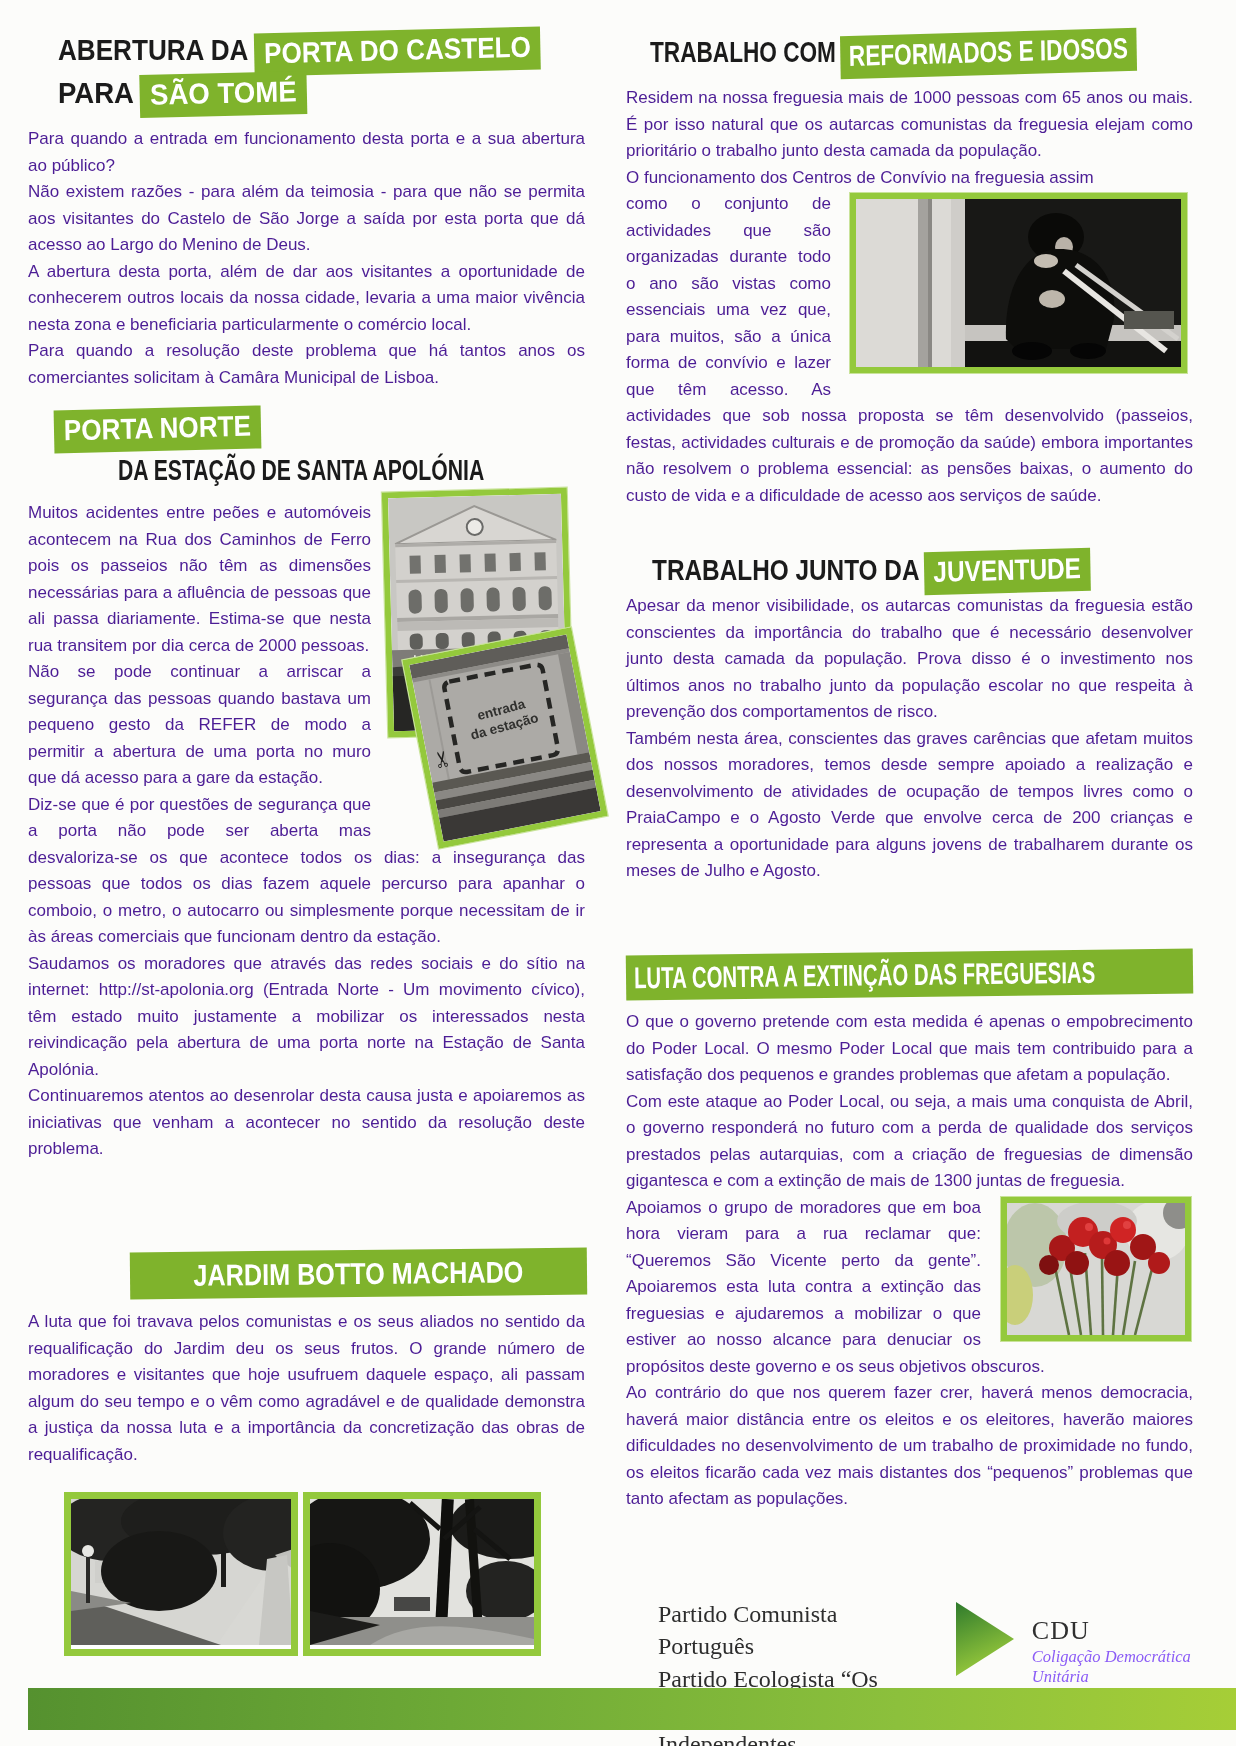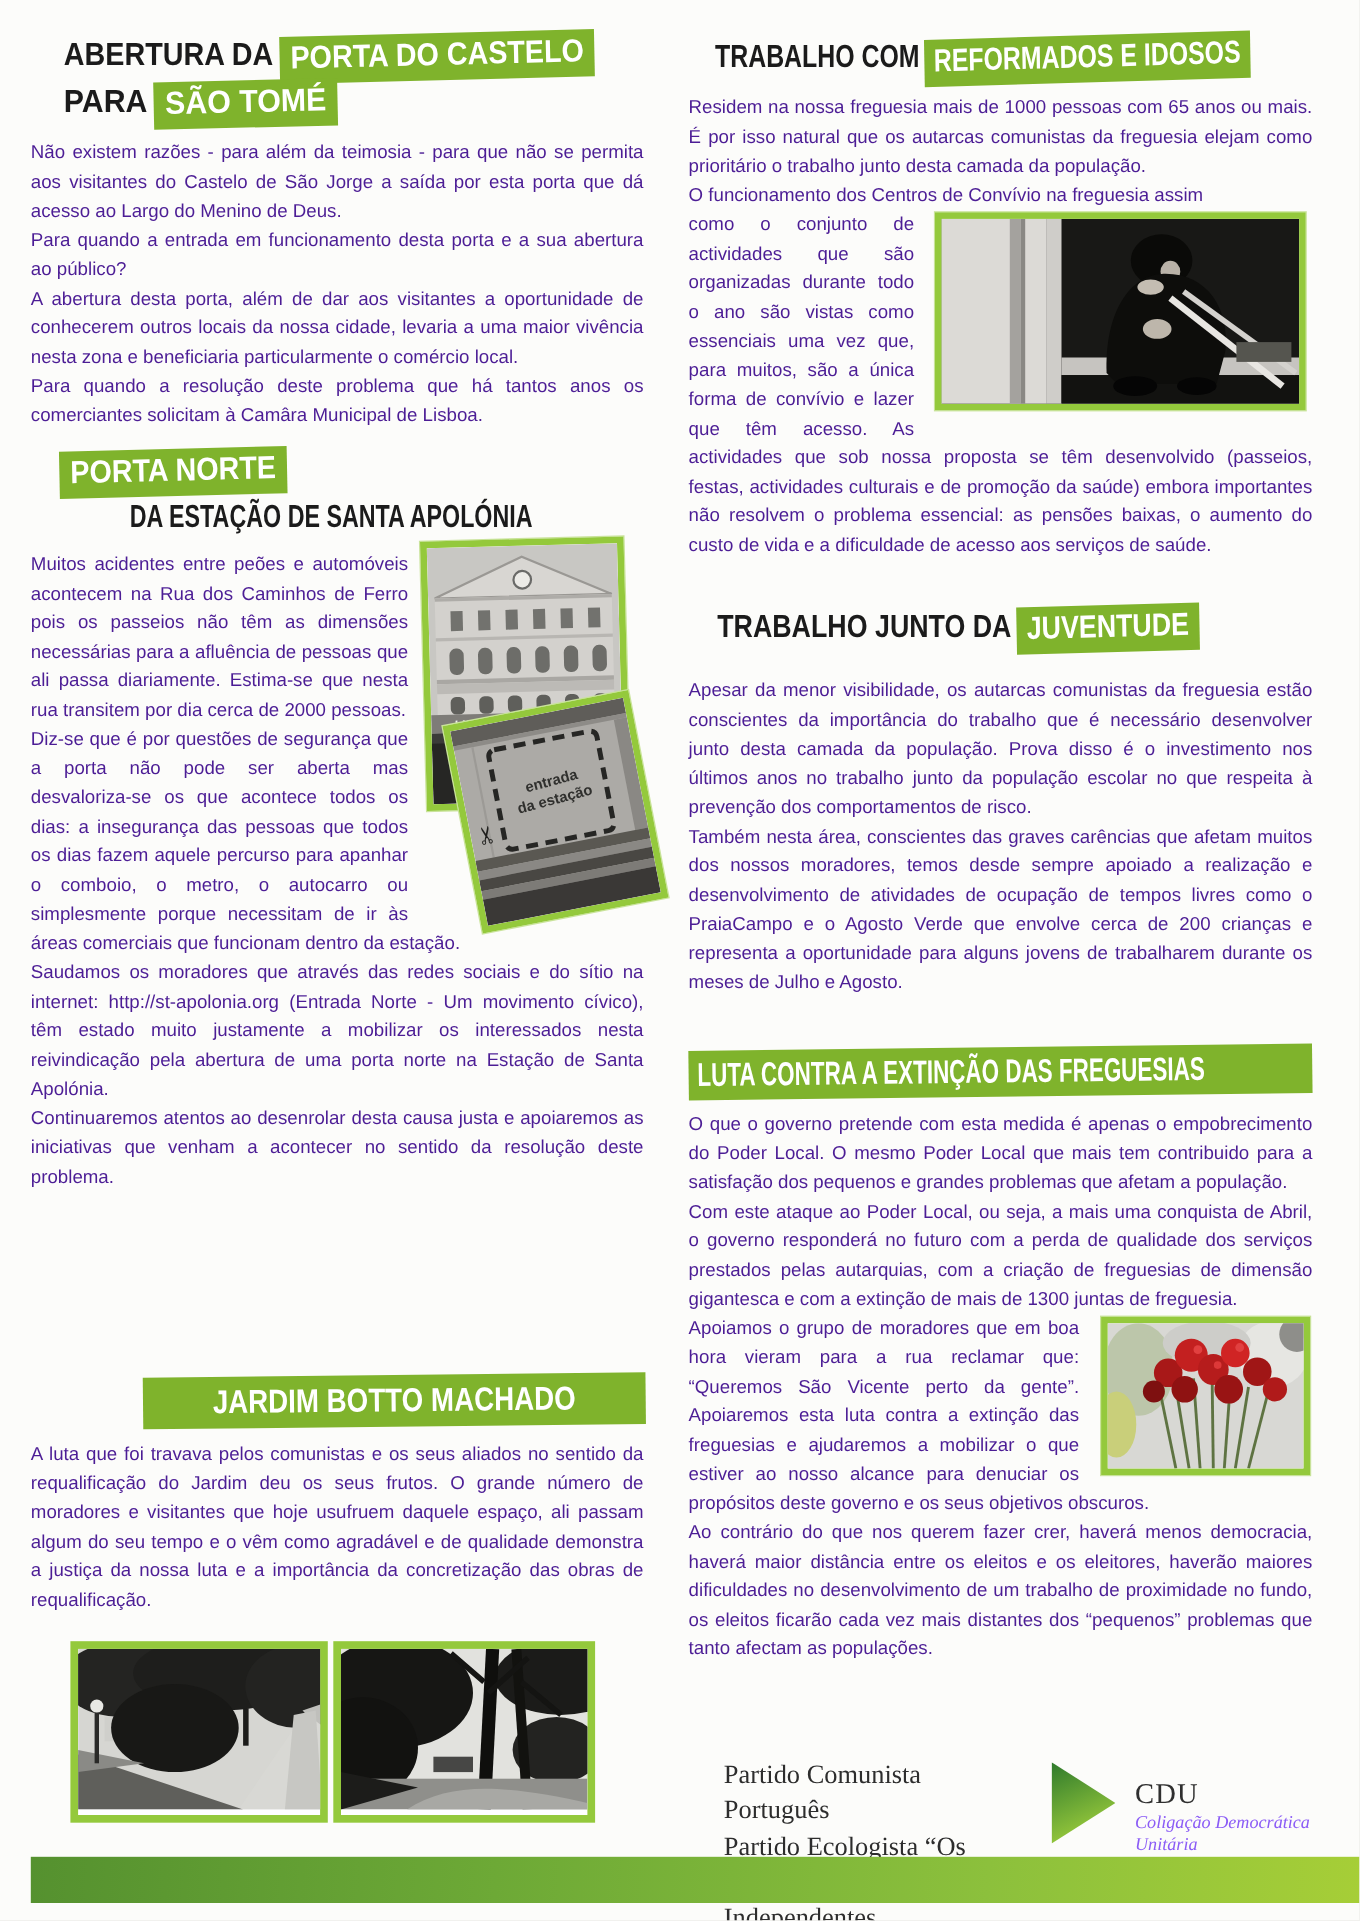--- a/index.html
+++ b/index.html
@@ -60,22 +60,22 @@
 <body>
 
 <div class="page">
 
   <section class="sec sec-castelo">
     <div style="margin-left:30px;">
       <div class="hline"><span class="squeeze sq90"><span>ABERTURA DA</span><span class="hl">PORTA DO CASTELO</span></span></div>
       <div class="hline"><span class="squeeze sq95"><span>PARA</span><span class="hl">SÃO TOMÉ</span></span></div>
     </div>
     <div class="flow mt10">
+      <p>Para quando a entrada em funcionamento desta porta e a sua abertura ao público?</p>
       <p>Não existem razões - para além da teimosia - para que não se permita aos visitantes do Castelo de São Jorge a saída por esta porta que dá acesso ao Largo do Menino de Deus.</p>
-      <p>Para quando a entrada em funcionamento desta porta e a sua abertura ao público?</p>
       <p>A abertura desta porta, além de dar aos visitantes a oportunidade de conhecerem outros locais da nossa cidade, levaria a uma maior vivência nesta zona e beneficiaria particularmente o comércio local.</p>
       <p>Para quando a resolução deste problema que há tantos anos os comerciantes solicitam à Camâra Municipal de Lisboa.</p>
     </div>
   </section>
 
   <section class="sec sec-norte">
     <div class="hline" style="margin-left:26px;"><span class="squeeze sq90"><span class="hl hl-solo">PORTA NORTE</span></span></div>
     <div class="hline" style="margin-left:90px;text-align:center;"><span class="squeeze sq73">DA ESTAÇÃO DE SANTA APOLÓNIA</span></div>
     <div class="flow mt10">
       <div class="float-station">
@@ -135,20 +135,21 @@
             <text x="82" y="83" text-anchor="middle" transform="rotate(-4 82 83)" font-family="Liberation Sans, sans-serif" font-size="13.5" font-weight="bold" fill="#30302e">da estação</text>
             <rect x="0" y="120" width="160" height="10" fill="#5a5852"></rect>
             <rect x="0" y="130" width="160" height="8" fill="#8a8884"></rect>
             <rect x="0" y="138" width="160" height="10" fill="#494743"></rect>
             <rect x="0" y="148" width="160" height="8" fill="#7d7b77"></rect>
             <rect x="0" y="156" width="160" height="24" fill="#3a3836"></rect>
           </svg>
         </figure>
       </div>
       <p>Muitos acidentes entre peões e automóveis acontecem na Rua dos Caminhos de Ferro pois os passeios não têm as dimensões necessárias para a afluência de pessoas que ali passa diariamente. Estima-se que nesta rua transitem por dia cerca de 2000 pessoas.</p>
+      <p>Não se pode continuar a arriscar a segurança das pessoas quando bastava um pequeno gesto da REFER de modo a permitir a abertura de uma porta no muro que dá acesso para a gare da estação.</p>
       <p>Diz-se que é por questões de segurança que a porta não pode ser aberta mas desvaloriza-se os que acontece todos os dias: a insegurança das pessoas que todos os dias fazem aquele percurso para apanhar o comboio, o metro, o autocarro ou simplesmente porque necessitam de ir às áreas comerciais que funcionam dentro da estação.</p>
       <p>Saudamos os moradores que através das redes sociais e do sítio na internet: http://st-apolonia.org (Entrada Norte - Um movimento cívico), têm estado muito justamente a mobilizar os interessados nesta reivindicação pela abertura de uma porta norte na Estação de Santa Apolónia.</p>
       <p>Continuaremos atentos ao desenrolar desta causa justa e apoiaremos as iniciativas que venham a acontecer no sentido da resolução deste problema.</p>
     </div>
   </section>
 
   <section class="sec sec-jardim">
     <div class="banner banner-jardim"><span class="squeeze">JARDIM BOTTO MACHADO</span></div>
     <div class="flow mt12">
       <p>A luta que foi travava pelos comunistas e os seus aliados no sentido da requalificação do Jardim deu os seus frutos. O grande número de moradores e visitantes que hoje usufruem daquele espaço, ali passam algum do seu tempo e o vêm como agradável e de qualidade demonstra a justiça da nossa luta e a importância da concretização das obras de requalificação.</p>
@@ -219,21 +220,21 @@
             <ellipse cx="232" cy="152" rx="18" ry="8" fill="#050505"></ellipse>
           </svg>
         </figure>
       </div>
       <p>como o conjunto de actividades que são organizadas durante todo o ano são vistas como essenciais uma vez que, para muitos, são a única forma de convívio e lazer que têm acesso. As actividades que sob nossa proposta se têm desenvolvido (passeios, festas, actividades culturais e de promoção da saúde) embora importantes não resolvem o problema essencial: as pensões baixas, o aumento do custo de vida e a dificuldade de acesso aos serviços de saúde.</p>
     </div>
   </section>
 
   <section class="sec-r sec-juventude">
     <div class="hline" style="margin-left:26px;"><span class="squeeze"><span>TRABALHO JUNTO DA</span><span class="hl">JUVENTUDE</span></span></div>
-    <div class="flow" style="margin-top:22px;">
+    <div class="flow" style="">
       <p>Apesar da menor visibilidade, os autarcas comunistas da freguesia estão conscientes da importância do trabalho que é necessário desenvolver junto desta camada da população. Prova disso é o investimento nos últimos anos no trabalho junto da população escolar no que respeita à prevenção dos comportamentos de risco.</p>
       <p>Também nesta área, conscientes das graves carências que afetam muitos dos nossos moradores, temos desde sempre apoiado a realização e desenvolvimento de atividades de ocupação de tempos livres como o PraiaCampo e o Agosto Verde que envolve cerca de 200 crianças e representa a oportunidade para alguns jovens de trabalharem durante os meses de Julho e Agosto.</p>
     </div>
   </section>
 
   <section class="sec-r sec-freguesias">
     <div class="banner banner-luta"><span class="squeeze sq68">LUTA CONTRA A EXTINÇÃO DAS FREGUESIAS</span></div>
     <div class="flow mt12">
       <p>O que o governo pretende com esta medida é apenas o empobrecimento do Poder Local. O mesmo Poder Local que mais tem contribuido para a satisfação dos pequenos e grandes problemas que afetam a população.</p>
       <p>Com este ataque ao Poder Local, ou seja, a mais uma conquista de Abril, o governo responderá no futuro com a perda de qualidade dos serviços prestados pelas autarquias, com a criação de freguesias de dimensão gigantesca e com a extinção de mais de 1300 juntas de freguesia.</p>

